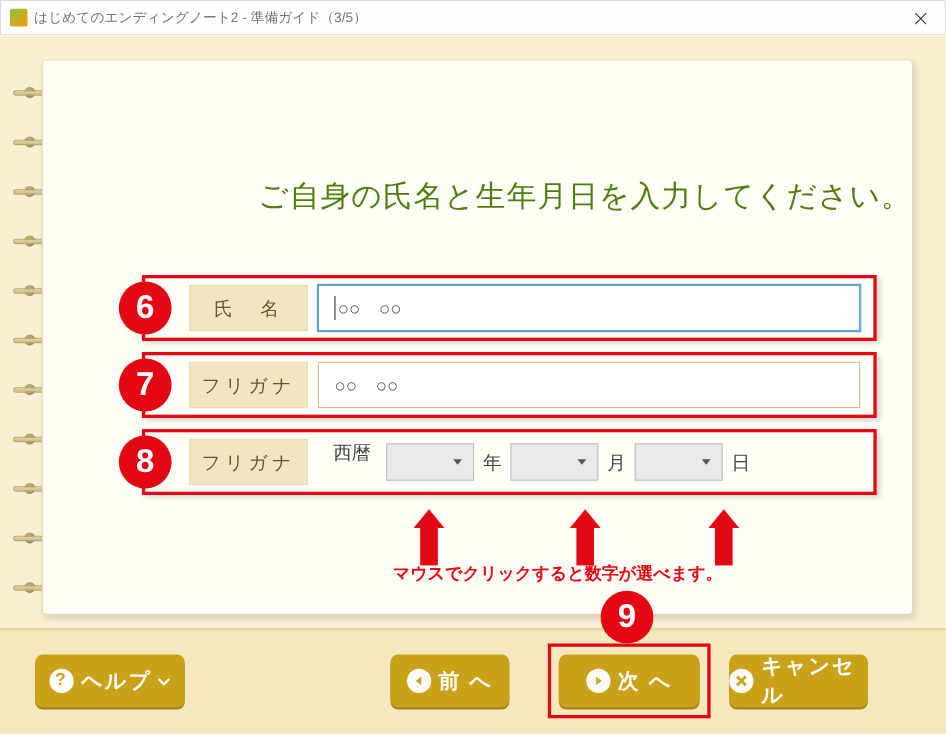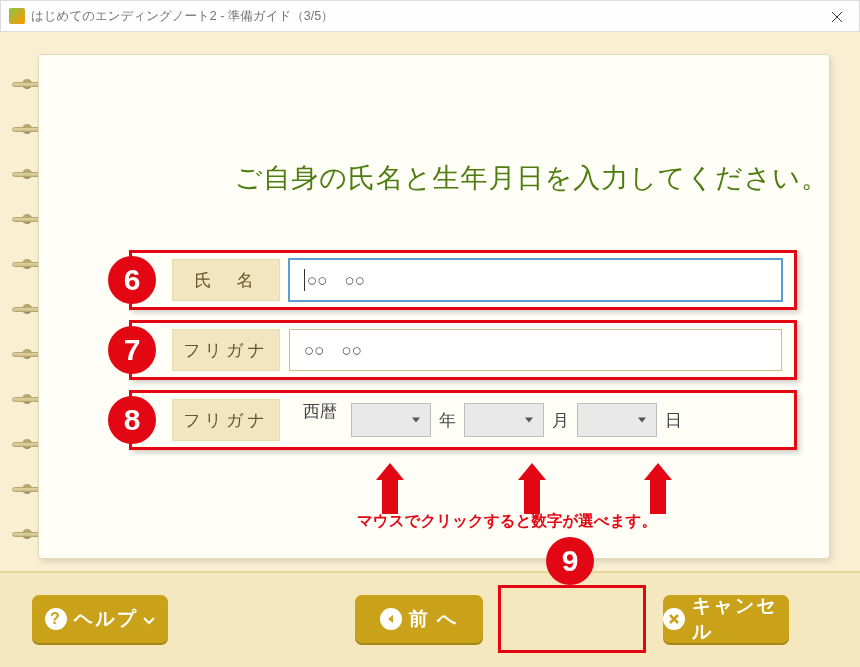--- a/index.html
+++ b/index.html
@@ -41,21 +41,21 @@
     .arrow-up .shaft { width:16px; height:34px; background:#e30613; margin:0 auto; }
     .arrow-up .head { width:0; height:0; border-left:14px solid transparent; border-right:14px solid transparent; border-bottom:17px solid #e30613; }
     .a1 { left:337px; }
     .a2 { left:479px; }
     .a3 { left:605px; }
     .hint { position:absolute; top:456px; left:318px; color:#e30613; font-size:15.5px; font-weight:700; }
 
     .bottom-bar { position:absolute; left:0; right:0; bottom:0; height:96px; background:#f5e8bf; border-top:2px solid #e5d599; }
     .btn { position:absolute; height:48px; background:#caa21a; border-radius:7px; display:flex; align-items:center; justify-content:center; color:#fff; font-size:19px; font-weight:bold; letter-spacing:2px; box-shadow:0 2px 0 #a58418; cursor:pointer; }
     .btn-help { left:32px; bottom:24px; width:136px; }
-    .btn-prev { left:355px; bottom:24px; width:128px; }
+    .btn-prev { left:355px; bottom:24px; width:108px; }
     .btn-next { left:508px; bottom:24px; width:128px; }
     .btn-cancel { left:663px; bottom:24px; width:126px; }
     .btn .ico { width:22px; height:22px; margin-right:7px; display:flex; align-items:center; justify-content:center; }
     .btn .tri { margin-left:5px; }
 
     .badge9 { position:absolute; left:546px; bottom:82px; width:48px; height:48px; background:#e30613; border-radius:50%; color:#fff; font-size:30px; font-weight:bold; display:flex; align-items:center; justify-content:center; z-index:20; }
     .highlight9 { position:absolute; left:498px; bottom:14px; width:148px; height:68px; border:3px solid #e30613; z-index:18; pointer-events:none; }
 
     .circle-ico { width:22px; height:22px; border-radius:50%; background:#fff; display:flex; align-items:center; justify-content:center; }
   </style>
@@ -181,20 +181,30 @@
     <div class="btn btn-prev">
       <span class="ico">
         <span class="circle-ico">
             <svg width="10" height="10">
               <path d="M7 1 L2 5 L7 9 Z" fill="#caa21a"></path>
             </svg>
           </span>
       </span>
       <span>前 へ</span>
     </div>
+    <div class="btn btn-next">
+      <span class="ico">
+        <span class="circle-ico">
+            <svg width="10" height="10">
+              <path d="M3 1 L8 5 L3 9 Z" fill="#caa21a"></path>
+            </svg>
+          </span>
+      </span>
+      <span>次 へ</span>
+    </div>
     <div class="btn btn-cancel">
       <span class="ico">
         <span class="circle-ico">
             <svg width="12" height="12">
               <path d="M2 2 L10 10 M10 2 L2 10" stroke="#caa21a" stroke-width="2.5"></path>
             </svg>
           </span>
       </span>
       <span>キャンセル</span>
     </div>

